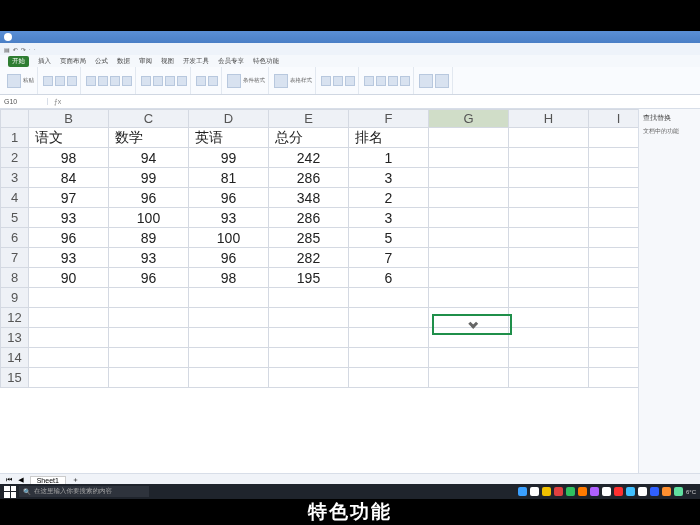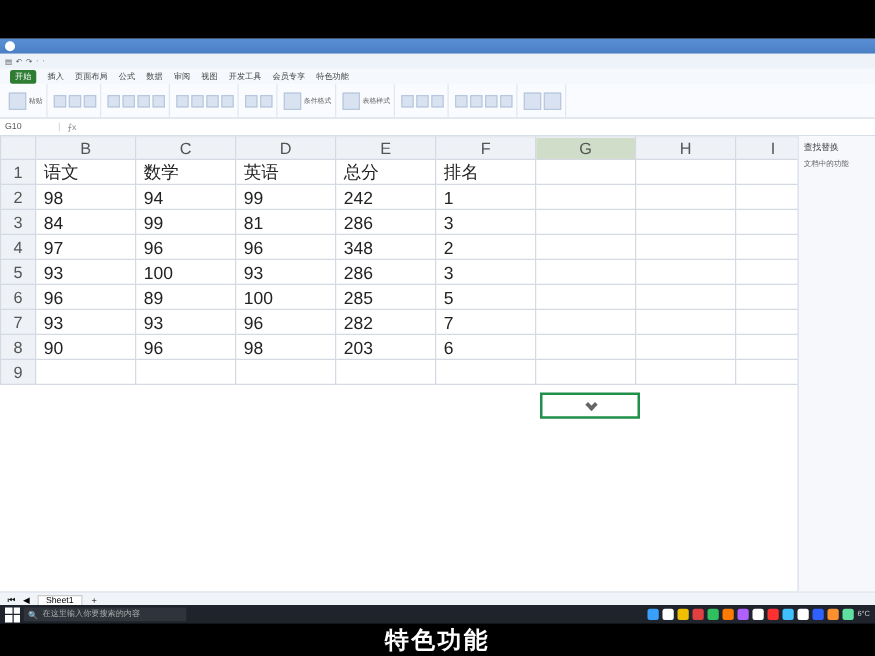--- a/index.html
+++ b/index.html
@@ -32,21 +32,21 @@
   }
   table.sheet thead th {
     background:#eef1f6; font-weight:normal; color:#555; text-align:center;
     font-size:13px; height:18px;
   }
   table.sheet thead th.sel { background:#d0ddc8; }
   table.sheet .rowhdr {
     background:#eef1f6; text-align:center; color:#555; font-size:13px; width:28px;
   }
   table.sheet .rowhdr.sel { background:#d0ddc8; }
-  table.sheet td.num { text-align:left; }
+  table.sheet td.num { text-align:center; }
   table.sheet td.txt { text-align:left; }
   .corner { background:#eef1f6; }
   .active-cell {
     position:absolute; border:2px solid #1f8f4a; pointer-events:none;
     left:432px; top:205px; width:80px; height:21px;
     display:flex; align-items:center; justify-content:center;
   }
   .active-cell::after {
     content:""; border:3px solid #666; border-top:none; border-left:none;
     width:4px; height:4px; transform:rotate(45deg) translateY(-1px);
@@ -265,28 +265,72 @@
               <td class="num">7</td>
               <td></td>
               <td></td>
               <td></td>
             </tr>
             <tr>
               <td class="rowhdr">8</td>
               <td class="num">90</td>
               <td class="num">96</td>
               <td class="num">98</td>
-              <td class="num">203</td>
+              <td class="num">195</td>
               <td class="num">6</td>
               <td></td>
               <td></td>
               <td></td>
             </tr>
             <tr>
               <td class="rowhdr">9</td>
+              <td></td>
+              <td></td>
+              <td></td>
+              <td></td>
+              <td></td>
+              <td></td>
+              <td></td>
+              <td></td>
+            </tr>
+            <tr>
+              <td class="rowhdr">12</td>
+              <td></td>
+              <td></td>
+              <td></td>
+              <td></td>
+              <td></td>
+              <td></td>
+              <td></td>
+              <td></td>
+            </tr>
+            <tr>
+              <td class="rowhdr">13</td>
+              <td></td>
+              <td></td>
+              <td></td>
+              <td></td>
+              <td></td>
+              <td></td>
+              <td></td>
+              <td></td>
+            </tr>
+            <tr>
+              <td class="rowhdr">14</td>
+              <td></td>
+              <td></td>
+              <td></td>
+              <td></td>
+              <td></td>
+              <td></td>
+              <td></td>
+              <td></td>
+            </tr>
+            <tr>
+              <td class="rowhdr">15</td>
               <td></td>
               <td></td>
               <td></td>
               <td></td>
               <td></td>
               <td></td>
               <td></td>
               <td></td>
             </tr>
           </tbody>

